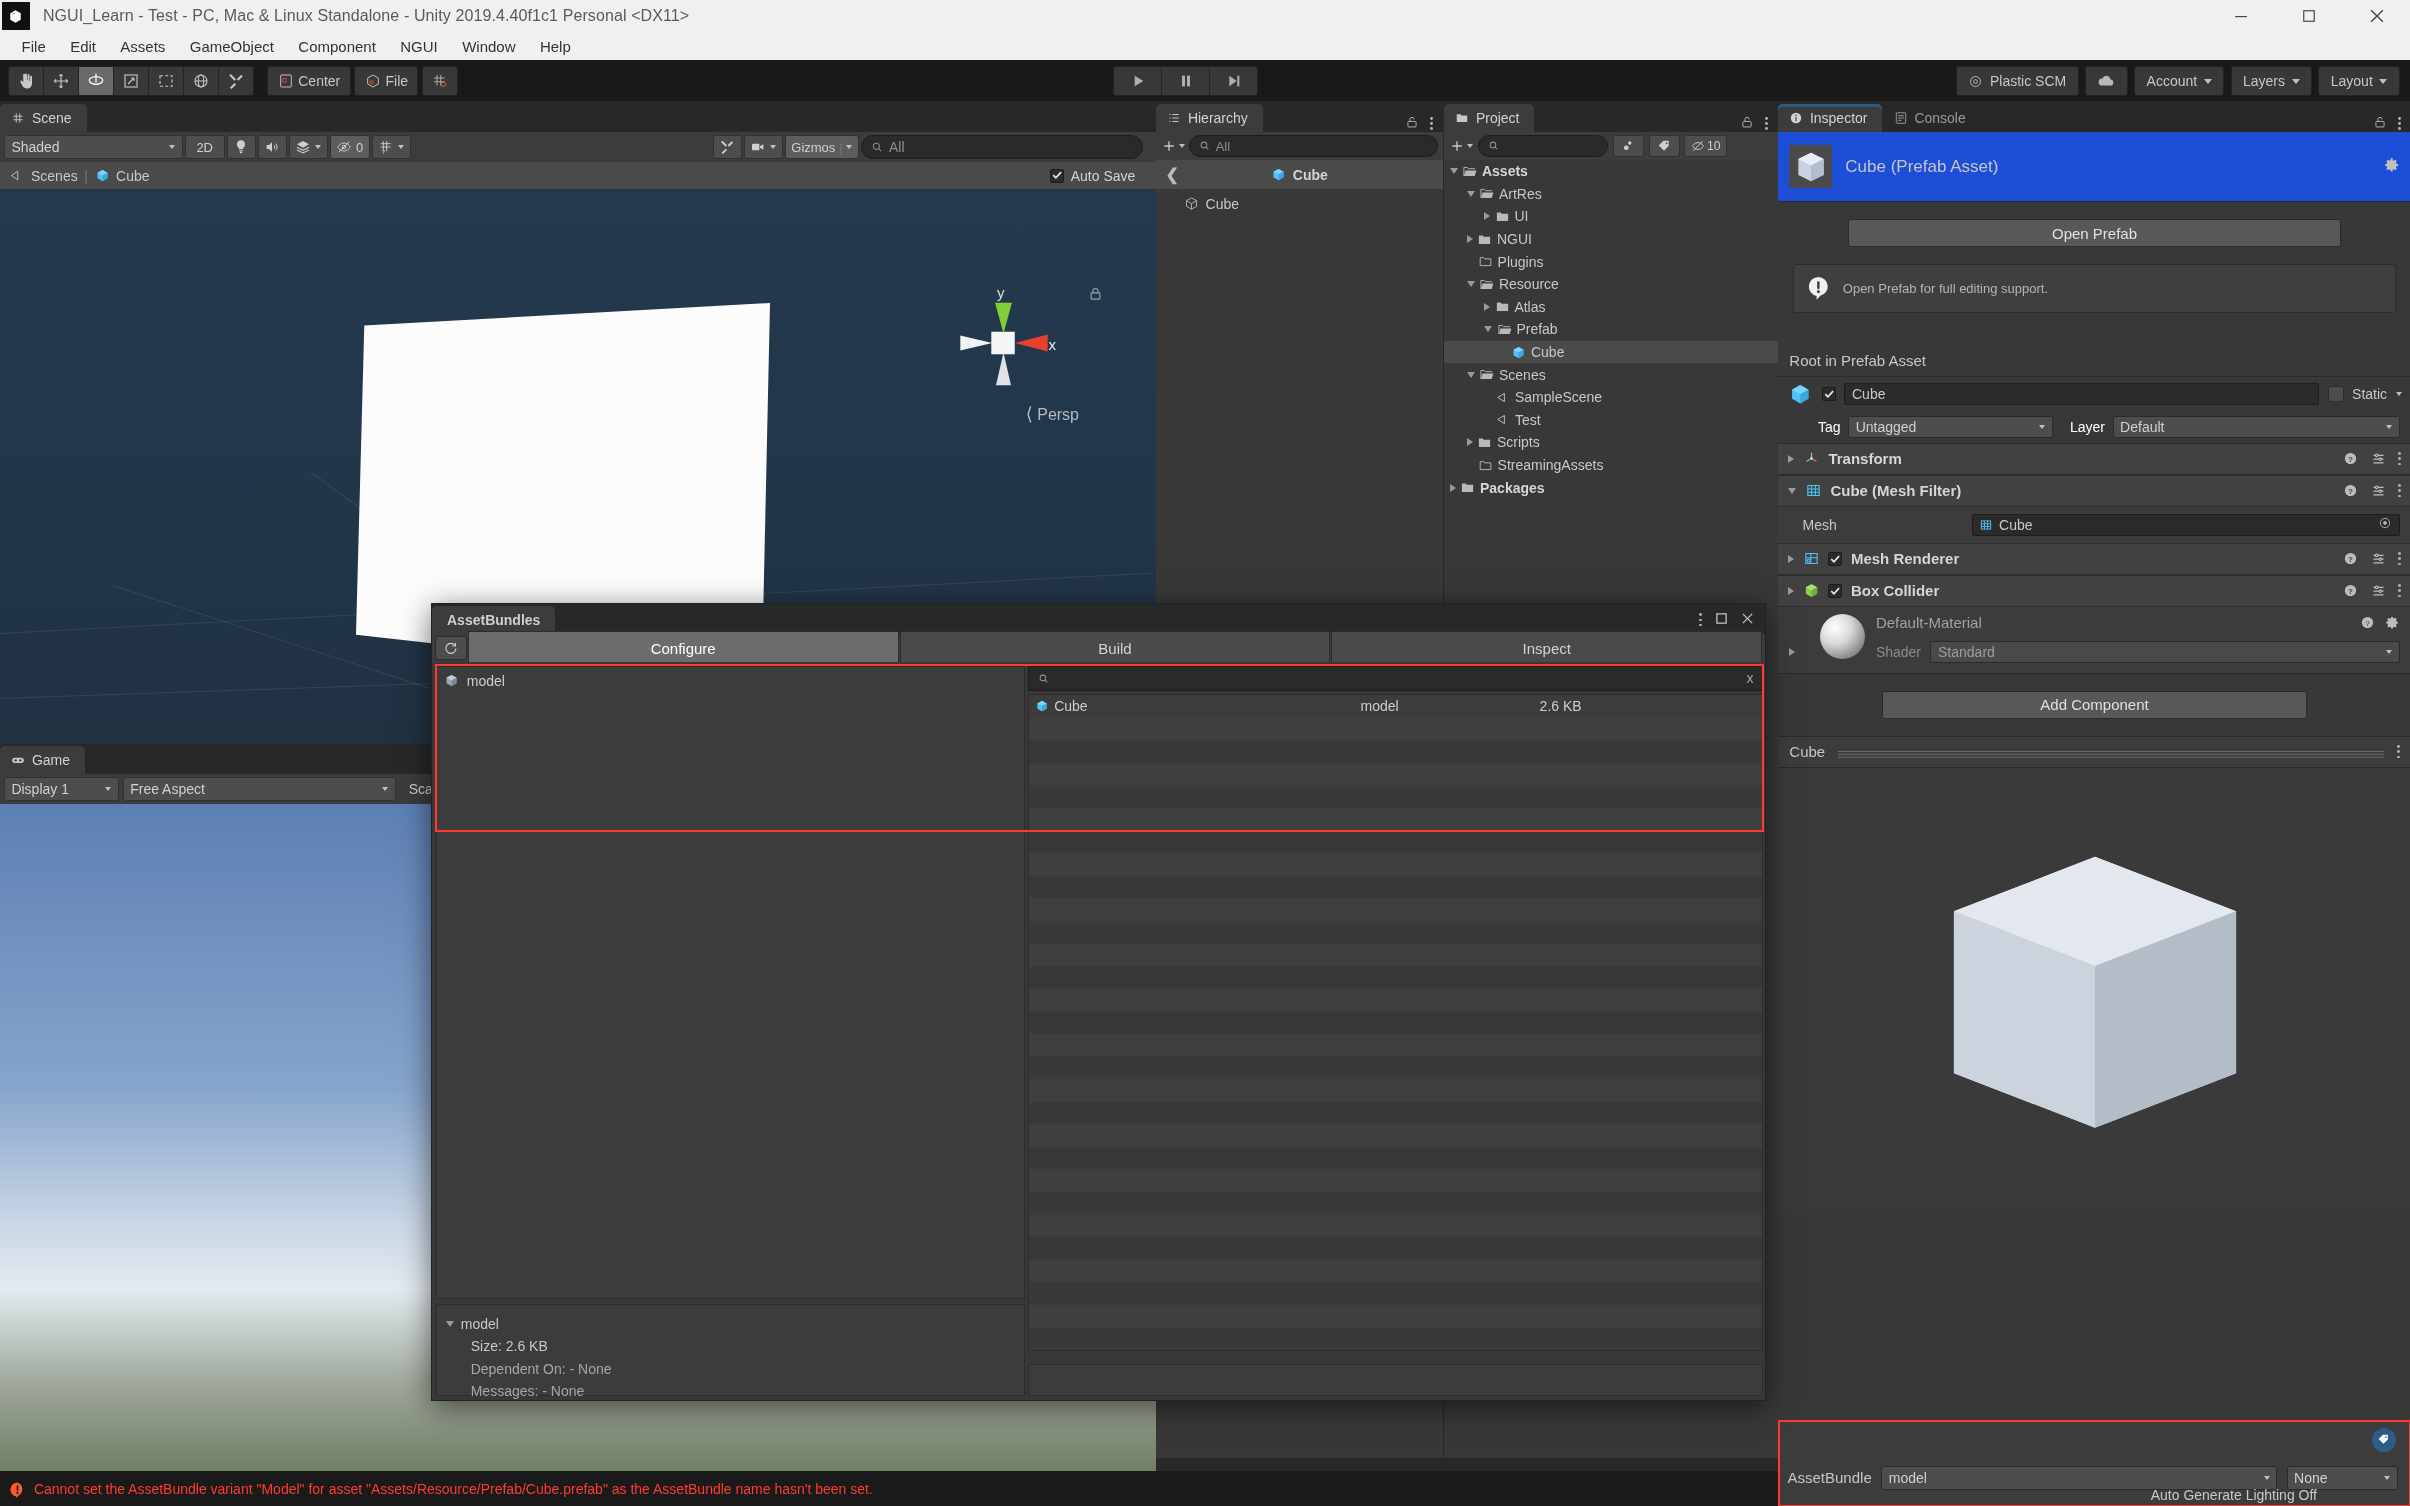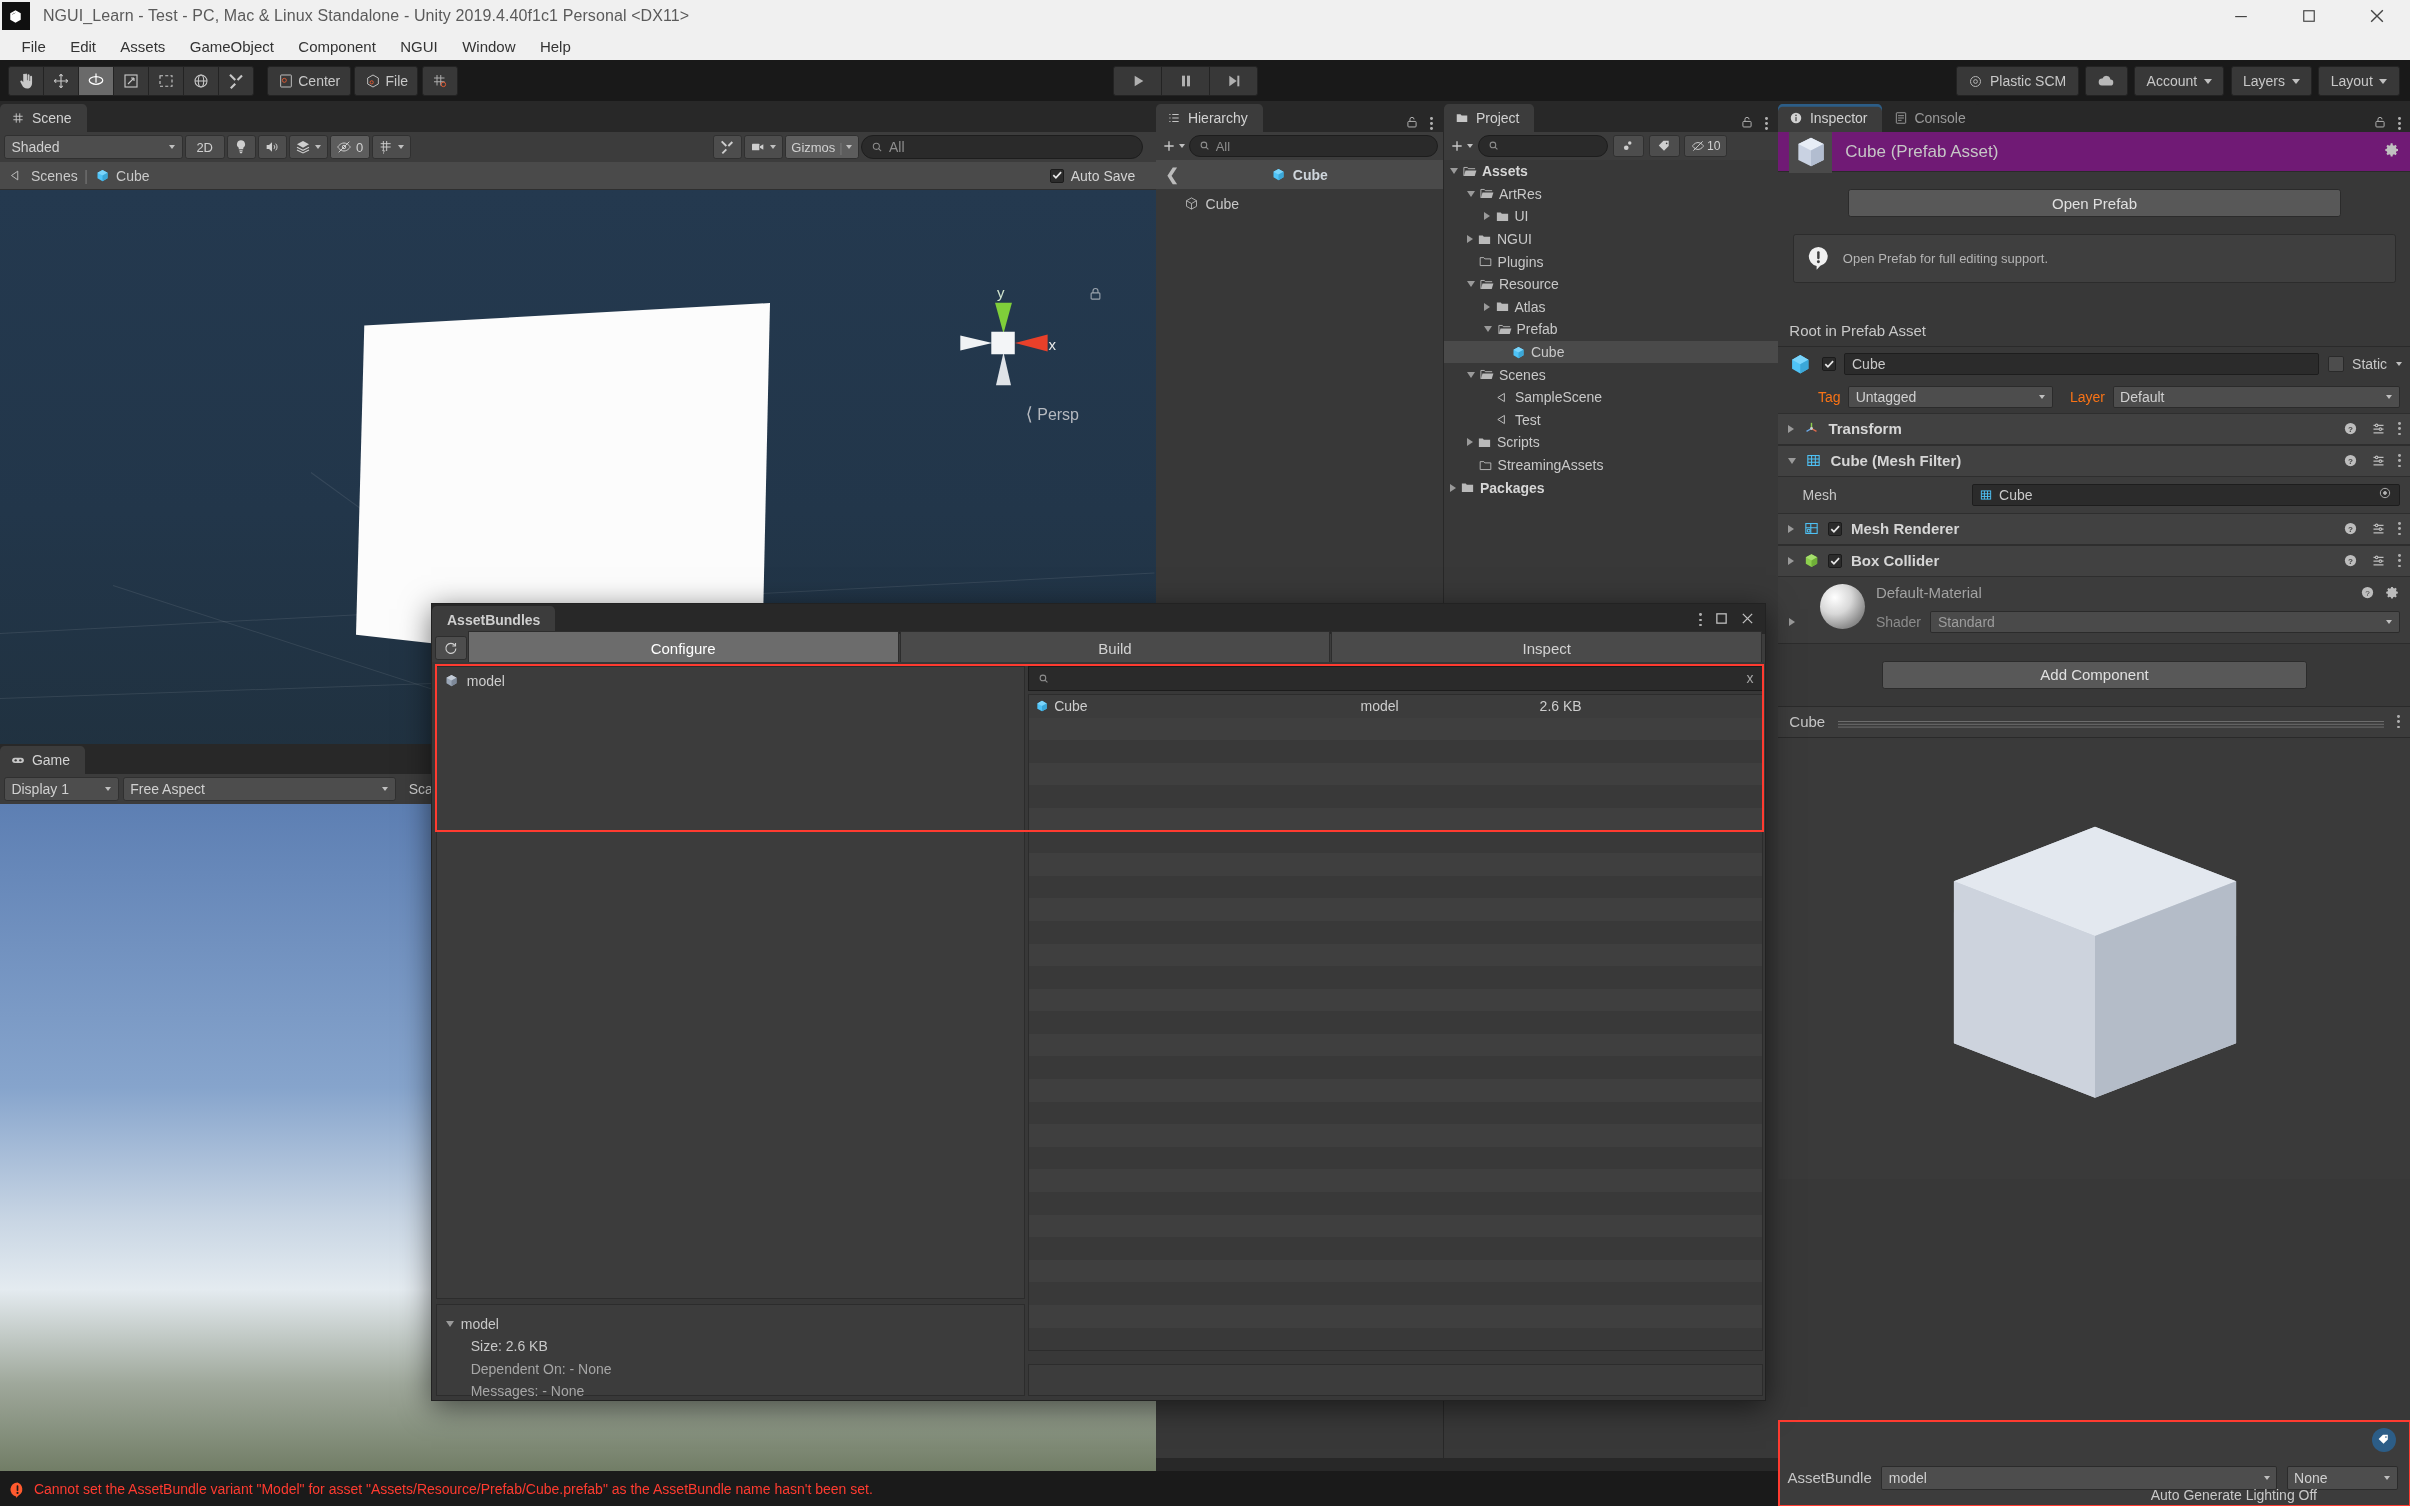--- a/index.html
+++ b/index.html
@@ -162,21 +162,21 @@
   .proj-row.selected { background:#4a4a4a; }
   .proj-row.bold { font-weight:bold; color:#d6d6d6; }
   .tri { width:0;height:0;flex:none; }
   .tri.right { border-top:4.7px solid transparent;border-bottom:4.7px solid transparent;border-left:6.6px solid #9a9a9a; }
   .tri.down { border-left:4.7px solid transparent;border-right:4.7px solid transparent;border-top:6.6px solid #9a9a9a; }
   .tri.blank { width:6.6px;height:9.4px; }
   .proj-row svg { width:15px;height:15px;flex:none; }
 
   
   #inspector-panel { left:1778px; top:102px; width:633px; height:1405px; background:#383838; }
-  .insp-head { height:40px; background:#701a75; display:flex; align-items:center; padding:0 11.3px; gap:13px; border-bottom:0.9px solid #2a2a2a; }
+  .insp-head { height:70px; background:#1d4ed8; display:flex; align-items:center; padding:0 11.3px; gap:13px; border-bottom:0.9px solid #2a2a2a; }
   .insp-thumb { width:43px;height:43px;background:#4a4a4a;display:flex;align-items:center;justify-content:center; }
   .insp-title { font-size:17px;color:#c6c6c6; }
   .gear { margin-left:auto; color:#bbb; }
   .gear svg { width:16px;height:16px; }
   .open-prefab-wrap { padding:17px 70px 11.3px; }
   .open-prefab {
     height:28px; background:#585858; border:0.9px solid #2b2b2b; border-radius:2.8px;
     display:flex; align-items:center; justify-content:center; color:#e0e0e0; font-size:15px;
   }
   .hintbox {
@@ -185,21 +185,21 @@
   }
   .hintbox .ic { width:24.5px;height:24.5px;flex:none; }
   .hintbox span { color:#b5b5b5; font-size:13px; }
   .section-label { height:32px; display:flex; align-items:center; padding:0 11.3px; color:#c8c8c8; font-size:15px; border-bottom:0.9px solid #2a2a2a; margin-top:32px; }
   .name-row { height:34px; display:flex; align-items:center; padding:0 9.4px; gap:8.5px; }
   .name-row .goicon { width:26px;height:26px;display:flex;align-items:center;justify-content:center; }
   .name-field { flex:1; height:22.6px; background:#2b2b2b; border:0.9px solid #1d1d1d; border-radius:1.9px; display:flex; align-items:center; padding:0 6.6px; color:#c9c9c9; font-size:14px; }
   .static-box { width:16px;height:16px;background:#4d4d4d;border:0.9px solid #2a2a2a;border-radius:1.9px; }
   .static-lbl { color:#c8c8c8;font-size:14px; }
   .taglayer { height:32px; display:flex; align-items:center; padding:0 11.3px 0 40px; gap:7.5px; }
-  .tl-lbl { color:#f97316; font-size:14px; }
+  .tl-lbl { color:#ffffff; font-size:14px; }
   .dd-field {
     height:22.6px; background:#4d4d4d; border:0.9px solid #2b2b2b; border-radius:1.9px;
     display:flex; align-items:center; justify-content:space-between; padding:0 6.6px; color:#d0d0d0; font-size:14px;
   }
   .comp-row {
     height:32px; background:#414141; border-top:0.9px solid #2e2e2e; border-bottom:0.9px solid #2e2e2e;
     display:flex; align-items:center; gap:8.5px; padding:0 10.4px; color:#d6d6d6; font-size:15px; font-weight:bold;
   }
   .comp-row .icons { margin-left:auto; display:flex; align-items:center; gap:12.2px; }
   .comp-row .icons svg { width:15px;height:15px; }

